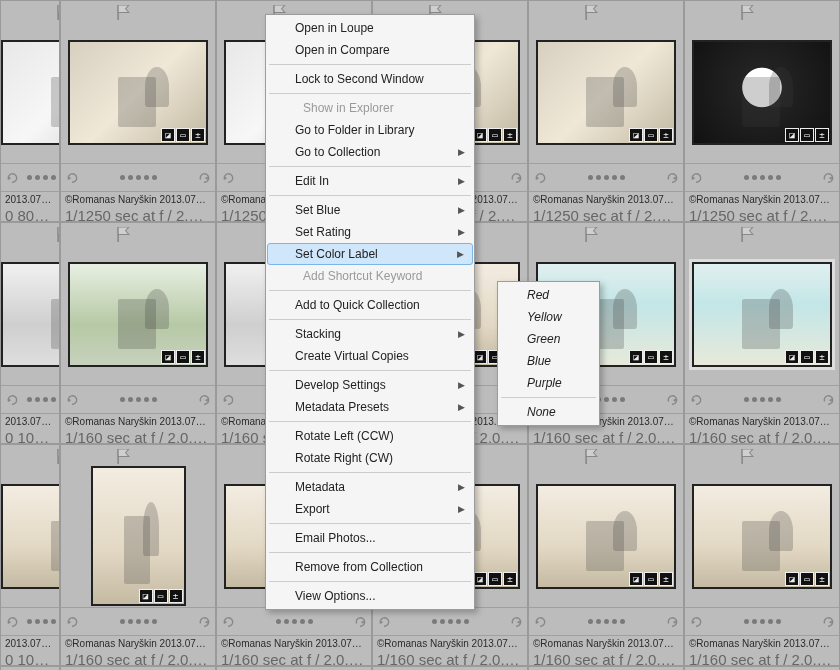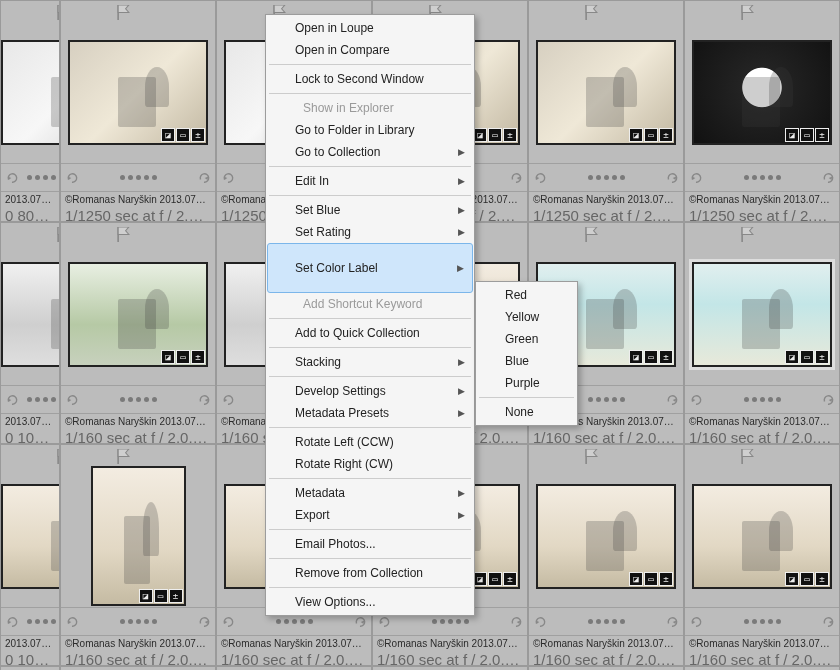--- a/index.html
+++ b/index.html
@@ -96,29 +96,29 @@
     padding:2px 1px;
   }
   .menu-item {
     padding:4px 28px 4px 28px;
     position:relative;
     white-space:nowrap;
     cursor:default;
     color:#222;
   }
   .menu-item.disabled { color:#9a9a9a;margin-left:8px; }
-  .menu-item.hl { background:#cfe6fb; border:1px solid #7bb6ea; padding:17px 27px; border-radius:3px; }
+  .menu-item.hl { background:#cfe6fb; border:1px solid #7bb6ea; padding:3px 27px; border-radius:3px; }
   .menu-sep { height:1px; background:#ccc; margin:3px 2px; }
   .menu-item .arrow {
     position:absolute; right:8px; top:50%; transform:translateY(-50%);
     font-size:9px; color:#555;
   }
 
   .menu-main { top:14px; left:265px; width:210px; }
-  .menu-sub  { top:281px; left:475px; width:103px; }
+  .menu-sub  { top:281px; left:497px; width:103px;font-style:italic; }
 </style>
 </head>
 <body>
 
 <div class="grid" id="grid" style="grid-template-columns: 60px repeat(5, 156px);">
     <div class="cell">
       <div class="flag">
         <svg viewBox="0 0 12 14" width="13" height="15">
           <path d="M1 0 L1 14" stroke="#888" stroke-width="1.5"></path>
           <path d="M1 0 L11 0 L8 3.5 L11 7 L1 7 Z" fill="#cfcfcf" stroke="#888" stroke-width="1"></path>
@@ -828,20 +828,21 @@
     <div class="menu-item"><span>Edit In</span><span class="arrow">▶</span></div>
     <div class="menu-sep"></div>
     <div class="menu-item"><span>Set Blue</span><span class="arrow">▶</span></div>
     <div class="menu-item"><span>Set Rating</span><span class="arrow">▶</span></div>
     <div class="menu-item hl"><span>Set Color Label</span><span class="arrow">▶</span></div>
     <div class="menu-item disabled"><span>Add Shortcut Keyword</span></div>
     <div class="menu-sep"></div>
     <div class="menu-item"><span>Add to Quick Collection</span></div>
     <div class="menu-sep"></div>
     <div class="menu-item"><span>Stacking</span><span class="arrow">▶</span></div>
+    <div class="menu-item"><span>Create Virtual Copies</span></div>
     <div class="menu-sep"></div>
     <div class="menu-item"><span>Develop Settings</span><span class="arrow">▶</span></div>
     <div class="menu-item"><span>Metadata Presets</span><span class="arrow">▶</span></div>
     <div class="menu-sep"></div>
     <div class="menu-item"><span>Rotate Left (CCW)</span></div>
     <div class="menu-item"><span>Rotate Right (CW)</span></div>
     <div class="menu-sep"></div>
     <div class="menu-item"><span>Metadata</span><span class="arrow">▶</span></div>
     <div class="menu-item"><span>Export</span><span class="arrow">▶</span></div>
     <div class="menu-sep"></div>

